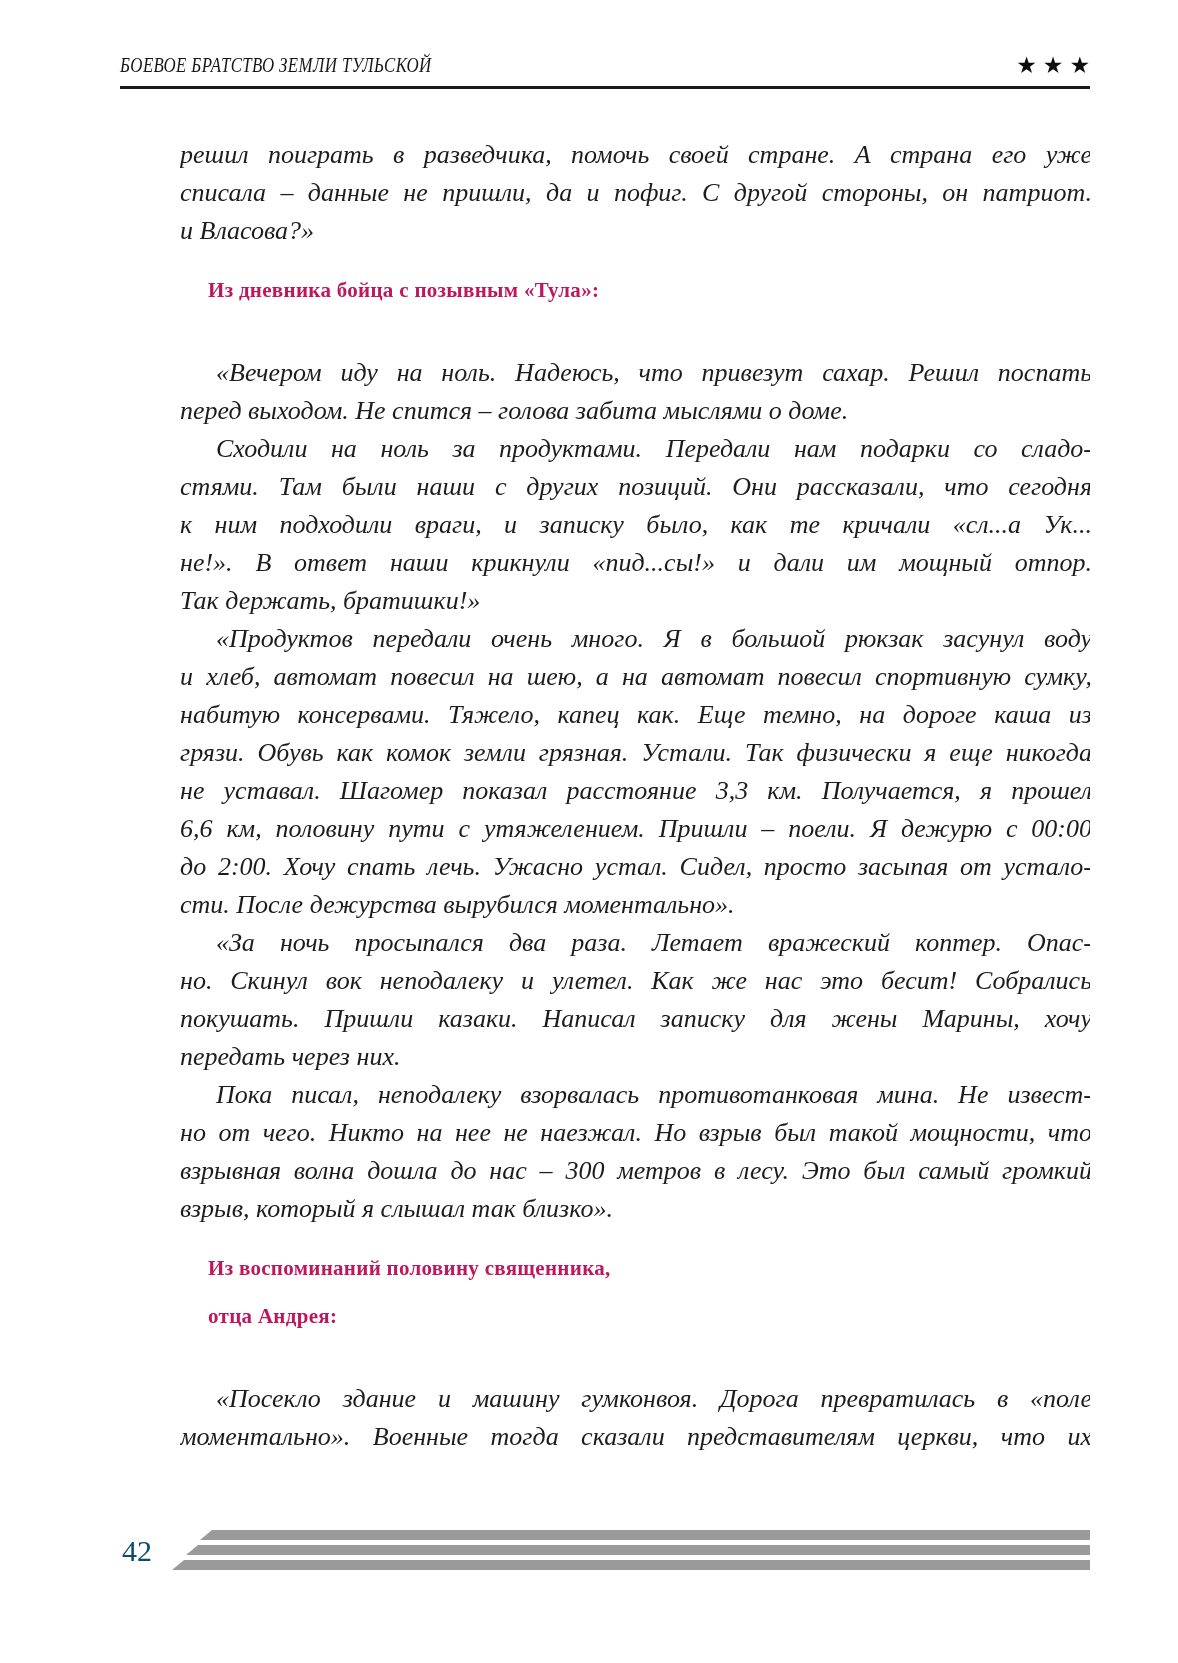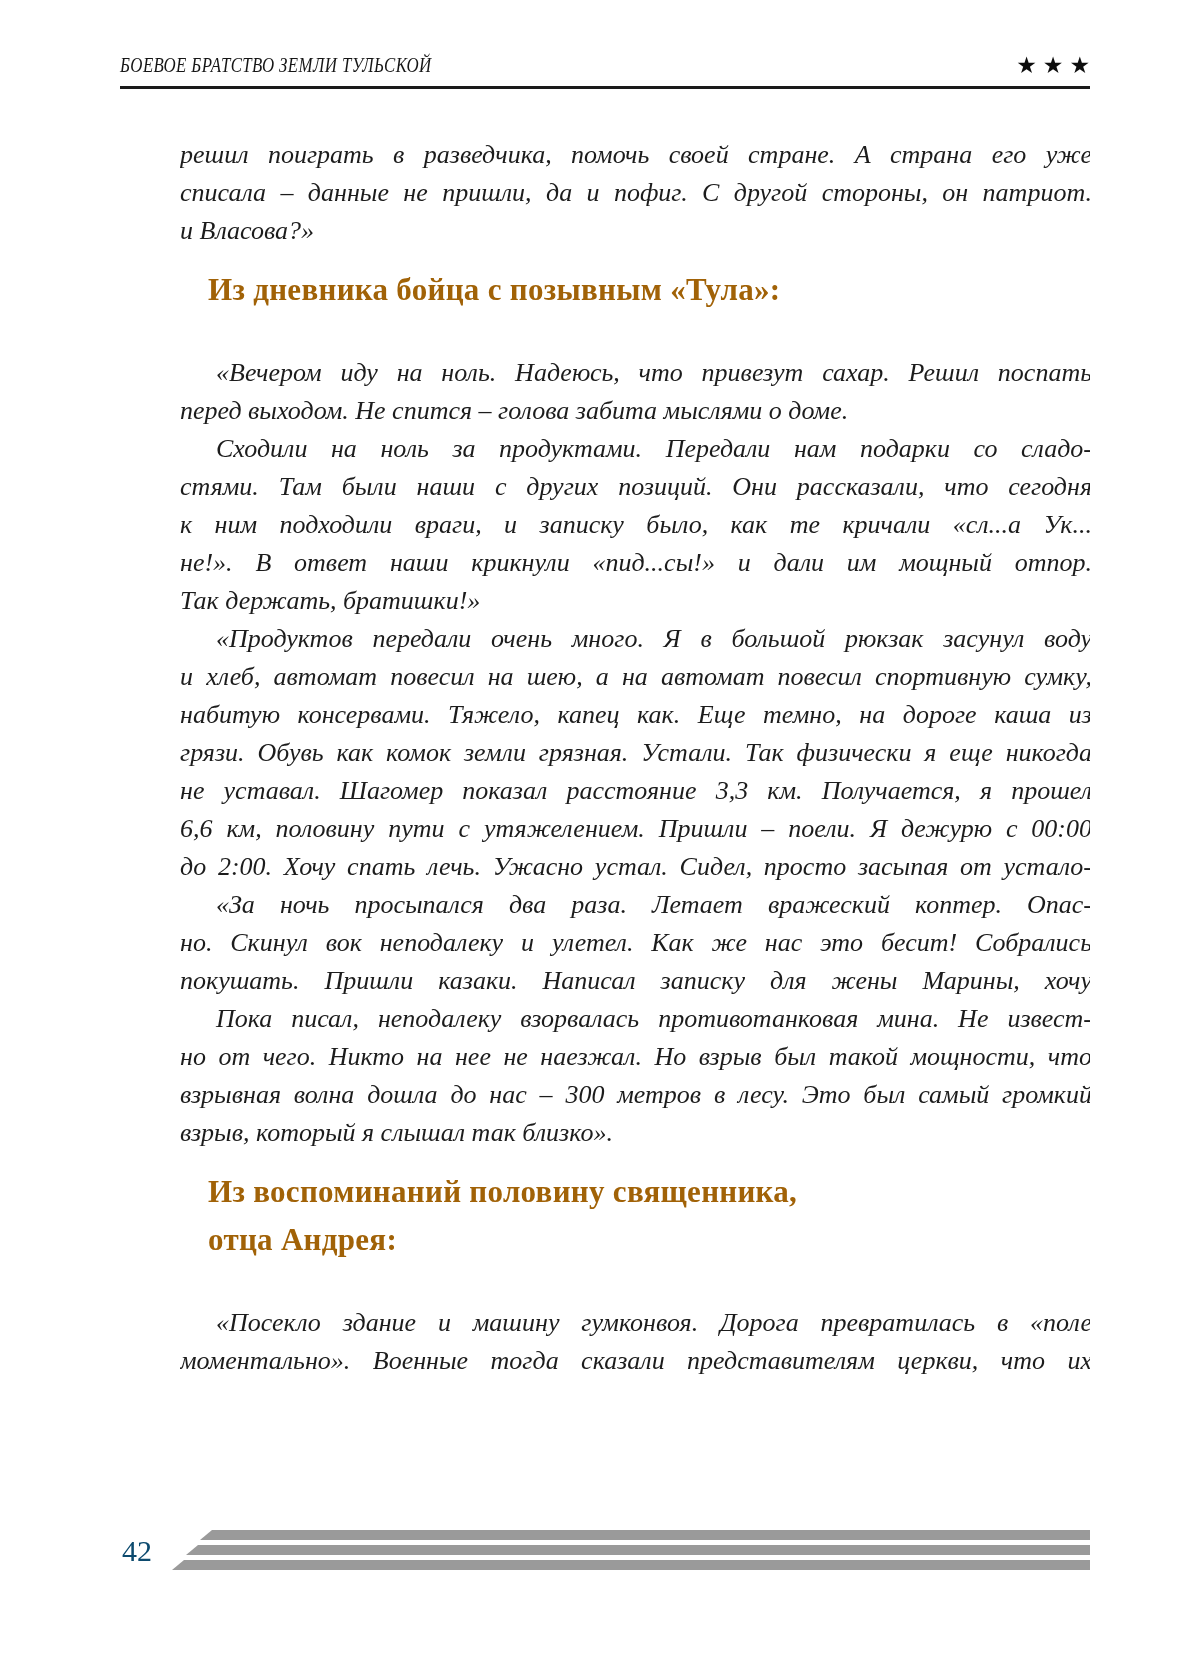--- a/index.html
+++ b/index.html
@@ -54,24 +54,24 @@
   .para{margin:0;}
   .line{height:38px;overflow:hidden;}
   .jline{text-align:justify;}
   .jline::after{content:"";display:inline-block;width:100%;height:0;}
   .lline{text-align:left;font-style:italic;}
   .fl-indent{padding-left:36px;}
 
   .heading{
     font-style:normal;
     font-weight:bold;
-    font-size:31px;
+    font-size:21px;
     line-height:48px;
     letter-spacing:.3px;
-    color:#a16207;
+    color:#be185d;
     padding-left:28px;
     margin:16px 0 40px 0;
   }
 
   
   .page-number{
     position:absolute;left:122px;top:1534px;
     font-size:30px;font-style:normal;color:#0c4a6e;
   }
   .stripe{
@@ -113,25 +113,27 @@
         <div class="line lline">Так держать, братишки!»</div>
       </div>
       <div class="para">
         <div class="line jline fl-indent">«Продуктов передали очень много. Я в большой рюкзак засунул воду</div>
         <div class="line jline">и хлеб, автомат повесил на шею, а на автомат повесил спортивную сумку,</div>
         <div class="line jline">набитую консервами. Тяжело, капец как. Еще темно, на дороге каша из</div>
         <div class="line jline">грязи. Обувь как комок земли грязная. Устали. Так физически я еще никогда</div>
         <div class="line jline">не уставал. Шагомер показал расстояние 3,3 км. Получается, я прошел</div>
         <div class="line jline">6,6 км, половину пути с утяжелением. Пришли – поели. Я дежурю с 00:00</div>
         <div class="line jline">до 2:00. Хочу спать лечь. Ужасно устал. Сидел, просто засыпая от устало-</div>
+        <div class="line lline">сти. После дежурства вырубился моментально».</div>
       </div>
       <div class="para">
         <div class="line jline fl-indent">«За ночь просыпался два раза. Летает вражеский коптер. Опас-</div>
         <div class="line jline">но. Скинул вок неподалеку и улетел. Как же нас это бесит! Собрались</div>
         <div class="line jline">покушать. Пришли казаки. Написал записку для жены Марины, хочу</div>
+        <div class="line lline">передать через них.</div>
       </div>
       <div class="para">
         <div class="line jline fl-indent">Пока писал, неподалеку взорвалась противотанковая мина. Не извест-</div>
         <div class="line jline">но от чего. Никто на нее не наезжал. Но взрыв был такой мощности, что</div>
         <div class="line jline">взрывная волна дошла до нас – 300 метров в лесу. Это был самый громкий</div>
         <div class="line lline">взрыв, который я слышал так близко».</div>
       </div>
       <div class="heading">
         <div class="hline">Из воспоминаний половину священника,</div>
         <div class="hline">отца Андрея:</div>

